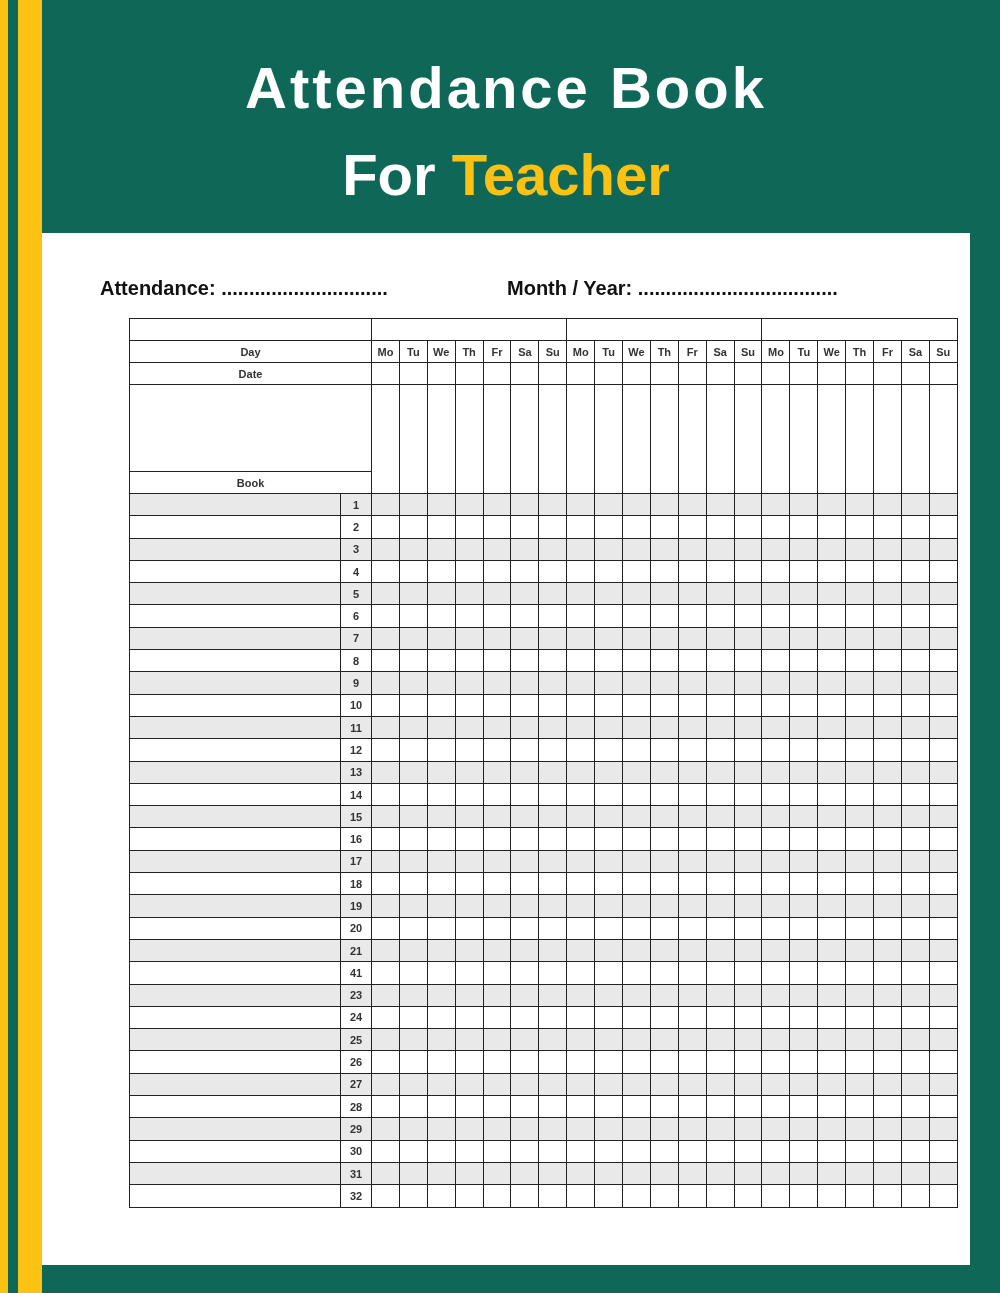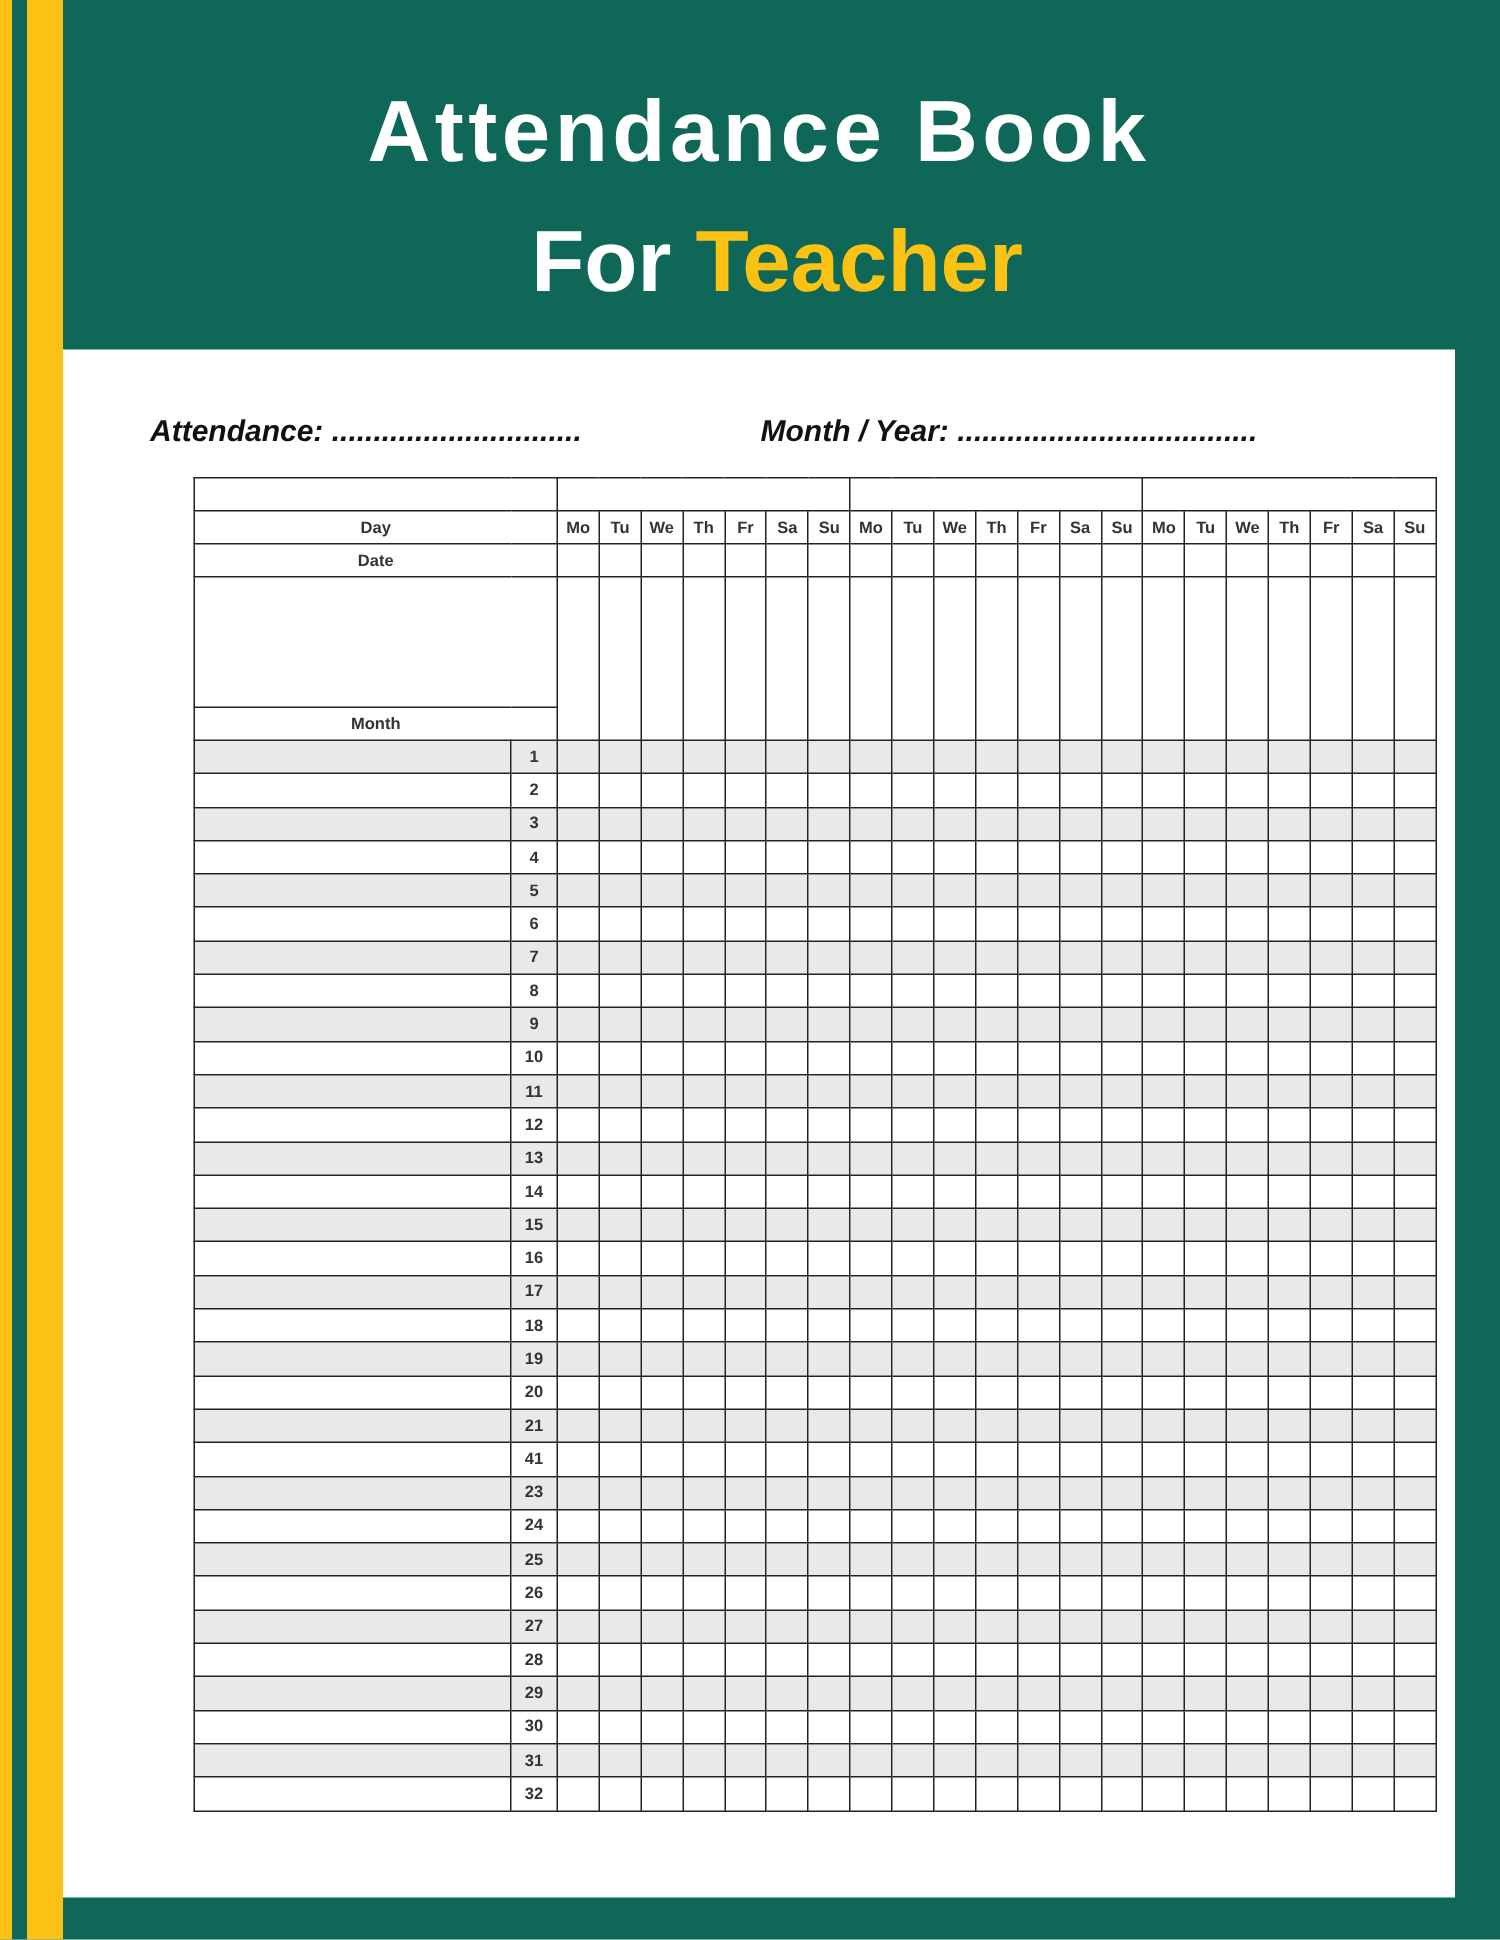--- a/index.html
+++ b/index.html
@@ -2,24 +2,24 @@
 <html><head>
 <meta charset="utf-8">
 <style>
   html, body { margin: 0; padding: 0; }
   body { width: 1000px; height: 1293px; position: relative; overflow: hidden; background: #0f6857; font-family: "Liberation Sans", sans-serif; }
   .stripe { position: absolute; top: 0; height: 1293px; }
   .s1 { left: 0; width: 8px; background: #fbc214; }
   .s2 { left: 8px; width: 10px; background: #0f6857; }
   .s3 { left: 18px; width: 24px; background: #fbc214; }
   .title { position: absolute; left: 42px; width: 928px; top: 38px; text-align: center; color: #fff; font-weight: bold; font-size: 58px; letter-spacing: 3px; line-height: 100px; }
-  .subtitle { position: absolute; left: 42px; width: 928px; top: 140px; text-align: center; color: #fff; font-weight: bold; font-size: 58px; line-height: 70px; padding-left: 12px; }
+  .subtitle { position: absolute; left: 42px; width: 928px; top: 140px; text-align: center; color: #fff; font-weight: bold; font-size: 58px; line-height: 70px; }
   .subtitle .hl { color: #fbc214; }
   .panel { position: absolute; left: 42px; top: 233px; width: 928px; height: 1032px; background: #fff; }
-  .field { position: absolute; top: 277px; font-weight: bold; font-size: 20px; color: #111; white-space: nowrap; font-style: italic; }
+  .field { position: absolute; top: 277px; font-weight: bold; font-size: 20px; color: #111; white-space: nowrap; }
   .f1 { left: 100px; }
   .f2 { left: 507px; }
   .dots { letter-spacing: 0px; }
   table.grid { position: absolute; left: 89px; top: 318px; border-collapse: collapse; table-layout: fixed; margin-left: 40px; }
   table.grid td { border: 1.3px solid #222; padding: 0; font-size: 11px; font-weight: bold; color: #333; text-align: center; overflow: hidden; white-space: nowrap; }
   td.lbl { font-size: 15px; color: #222; }
   td.num { font-size: 12px; color: #333; }
   tr.shade td { background: #e9e9e9; }
   tr.r td { height: 21.3px; }
 </style>
@@ -143,21 +143,21 @@
         <td rowspan="2"></td>
         <td rowspan="2"></td>
         <td rowspan="2"></td>
         <td rowspan="2"></td>
         <td rowspan="2"></td>
         <td rowspan="2"></td>
         <td rowspan="2"></td>
         <td rowspan="2"></td>
       </tr>
       <tr style="height: 22px;">
-        <td colspan="2" class="lbl">Month</td>
+        <td colspan="2" class="lbl">Book</td>
       </tr>
       <tr class="r shade">
         <td></td>
         <td class="num">1</td>
         <td></td>
         <td></td>
         <td></td>
         <td></td>
         <td></td>
         <td></td>

